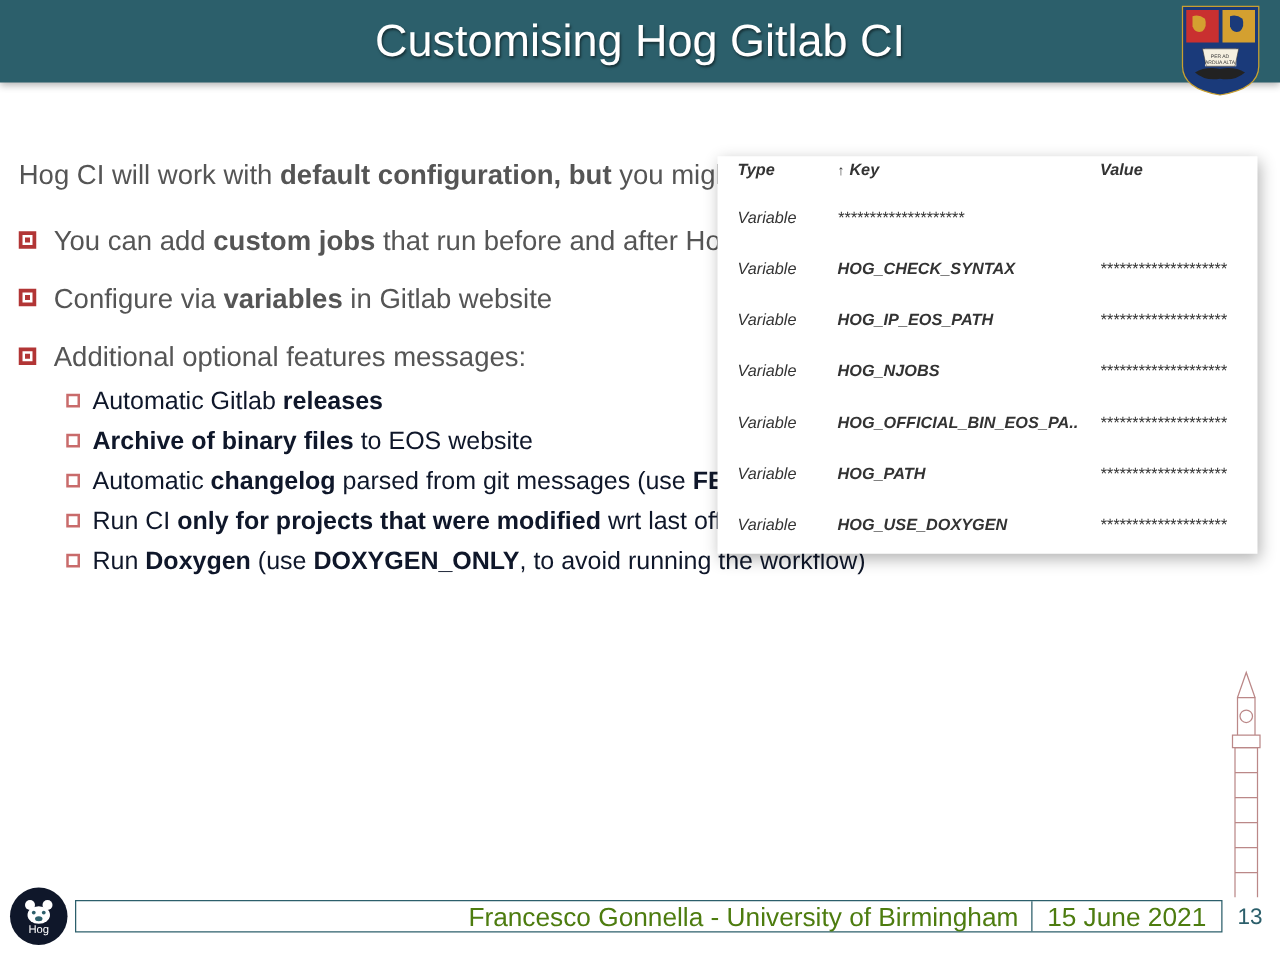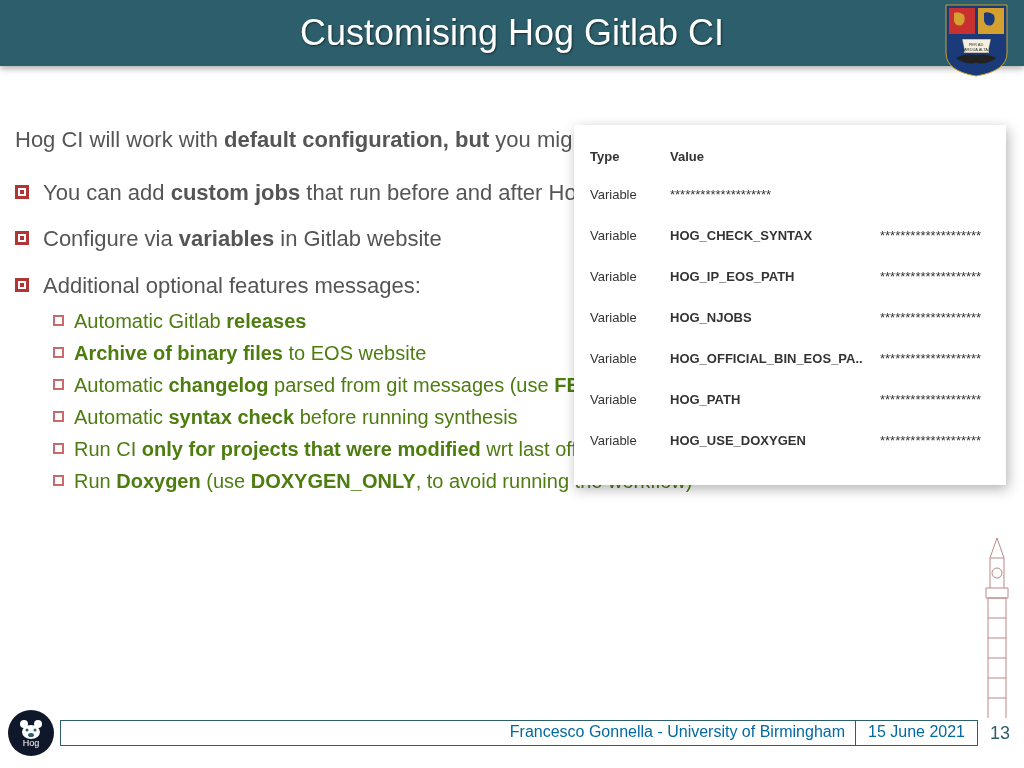--- a/index.html
+++ b/index.html
@@ -10,32 +10,32 @@
 .crest { position: absolute; right: 15px; top: 3px; width: 65px; height: 75px; }
 
 .content { padding: 60px 15px 0 15px; display: flex; }
 .left { flex: 1; }
 .intro { font-size: 22px; color: #555; line-height: 1.3; margin-bottom: 24px; }
 .intro b { font-weight: bold; }
 .sq-bullet { width: 14px; height: 14px; border: 3px solid #b23535; margin-right: 14px; margin-top: 6px; flex-shrink: 0; position: relative; display: inline-block; }
 .sq-bullet::after { content: ''; position: absolute; width: 4px; height: 4px; background: #b23535; top: 2px; left: 2px; }
 
 .bul { display: flex; align-items: flex-start; margin-bottom: 18px; font-size: 22px; color: #555; line-height: 1.3; }
-.sub { display: flex; align-items: flex-start; margin-bottom: 6px; font-size: 20px; color: #4d7c0f; line-height: 1.3; margin-left: 38px; }
+.sub { display: flex; align-items: flex-start; margin-bottom: 6px; font-size: 20px; color: #0f172a; line-height: 1.3; margin-left: 38px; }
 .sq-bullet-sm { width: 11px; height: 11px; border: 2px solid #c96b6b; margin-right: 10px; margin-top: 7px; flex-shrink: 0; }
 
-.table-panel { position: absolute; right: 18px; top: 125px; width: 432px; background: #fff; box-shadow: 2px 4px 12px rgba(0,0,0,0.3); padding: 24px 16px; }
+.table-panel { position: absolute; right: 18px; top: 125px; width: 432px; background: #fff; box-shadow: 2px 4px 12px rgba(0,0,0,0.3); padding: 3px 16px; font-style: italic; }
 .table-header { display: flex; font-size: 13px; font-weight: bold; color: #333; padding-bottom: 10px; }
 .col-type { width: 80px; }
 .col-key { width: 210px; }
 .col-val { flex: 1; }
 .table-row { display: flex; font-size: 13px; color: #333; padding: 13px 0; }
 .arrow { font-size: 11px; margin-right: 4px; }
 
-.footer { position: absolute; bottom: 22px; left: 60px; right: 46px; height: 26px; border: 1px solid #2c5f6b; display: flex; font-size: 16px; color: #0369a1; }
+.footer { position: absolute; bottom: 22px; left: 60px; right: 46px; height: 26px; border: 1px solid #2c5f6b; display: flex; font-size: 21px; color: #4d7c0f; }
 .footer-main { flex: 1; text-align: right; padding: 2px 10px; }
 .footer-date { border-left: 1px solid #2c5f6b; padding: 2px 12px; }
 .page-num { position: absolute; right: 14px; bottom: 24px; font-size: 18px; color: #2c5f6b; }
 
 .hog-logo { position: absolute; bottom: 12px; left: 8px; width: 46px; height: 46px; border-radius: 50%; background: #0f172a; display: flex; flex-direction: column; align-items: center; justify-content: center; }
 .hog-logo svg { width: 30px; height: 22px; }
 .hog-text { font-size: 9px; color: #fff; margin-top: -2px; }
 
 .tower { position: absolute; right: 6px; bottom: 50px; width: 42px; height: 200px; }
 </style>
@@ -86,36 +86,33 @@
     <div class="sub">
       <span class="sq-bullet-sm"></span>
       <span><b>Archive of binary files</b><span> to EOS website</span></span>
     </div>
     <div class="sub">
       <span class="sq-bullet-sm"></span>
       <span><span>Automatic </span><b>changelog</b><span> parsed from git messages (use </span><b>FEATURE:</b><span> keyword)</span></span>
     </div>
     <div class="sub">
       <span class="sq-bullet-sm"></span>
-      <span><span>Automatic </span><b>syntax check</b><span> before running synthesis</span></span>
-    </div>
-    <div class="sub">
-      <span class="sq-bullet-sm"></span>
       <span><span>Run CI </span><b>only for projects that were modified</b><span> wrt last official version</span></span>
     </div>
     <div class="sub">
       <span class="sq-bullet-sm"></span>
       <span><span>Run </span><b>Doxygen</b><span> (use </span><b>DOXYGEN_ONLY</b><span>, to avoid running the workflow)</span></span>
     </div>
   </div>
 </div>
 
 <div class="table-panel">
   <div class="table-header">
     <div class="col-type">Type</div>
+    <div class="col-key"><span class="arrow">↑</span><span>Key</span></div>
     <div class="col-val">Value</div>
   </div>
   <div id="table-rows">
       <div class="table-row">
         <div class="col-type">Variable</div>
         <div class="col-val">********************</div>
       </div>
       <div class="table-row">
         <div class="col-type">Variable</div>
         <div class="col-key"><b>HOG_CHECK_SYNTAX</b></div>

